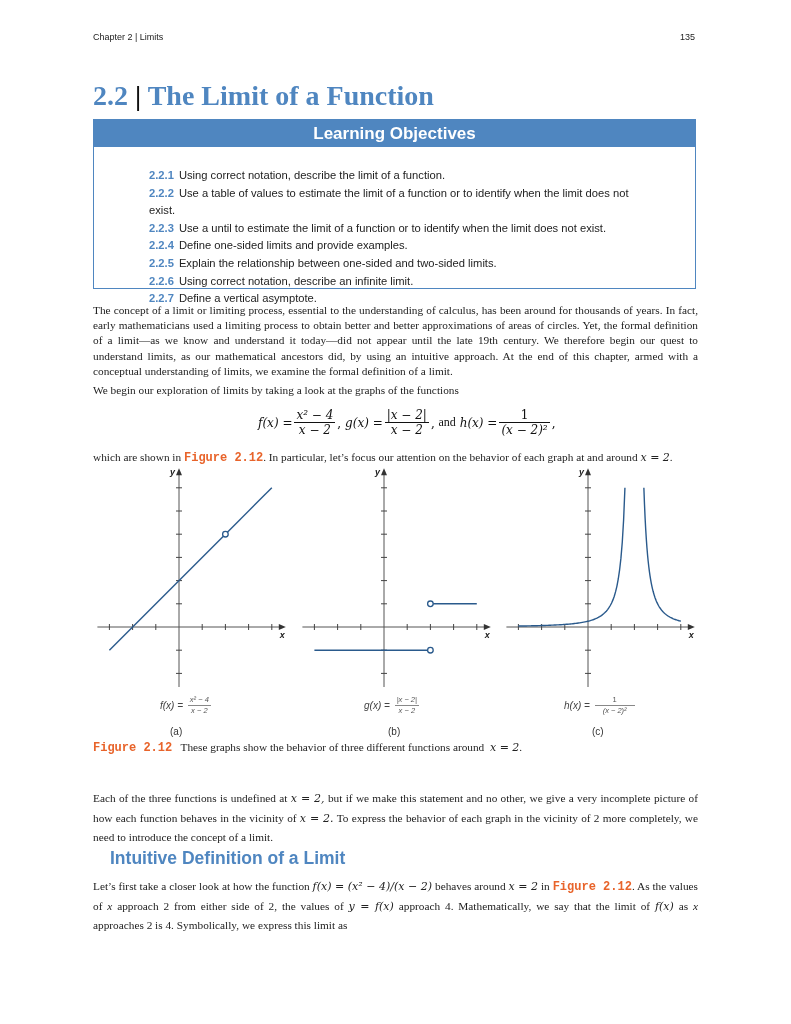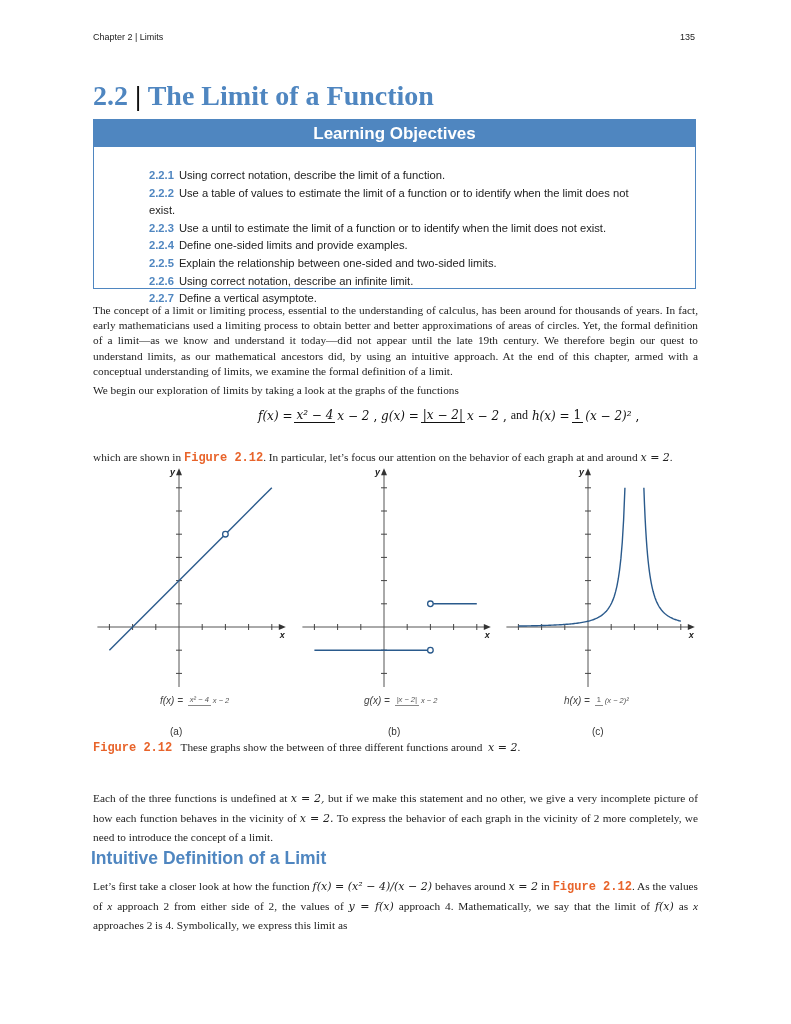--- a/index.html
+++ b/index.html
@@ -11,25 +11,25 @@
   .lo-box { left: 93px; top: 119px; width: 603px; height: 170px; border: 1px solid #4f86c0; box-sizing: border-box; }
   .lo-head { height: 27px; background: #4f86c0; color: #ffffff; font-family: "Liberation Sans", sans-serif; font-weight: bold; font-size: 17px; text-align: center; line-height: 28px; }
   .lo-list { padding: 3px 0 0 38px; margin: 17px; list-style: none; font-family: "Liberation Sans", sans-serif; font-size: 11.2px; color: #222; }
   .lo-list li { line-height: 17.6px; padding-right: 30px; }
   .lo-num { color: #4f86c0; font-weight: bold; margin-right: 5px; }
   .para { left: 93px; width: 605px; font-family: "Liberation Serif", serif; font-size: 11.3px; color: #222; line-height: 15.2px; text-align: justify; }
   .para2 { line-height: 18.5px; }
   .fig-ref { font-family: Liberation Mono, monospace; color: #e8642b; font-weight: bold; font-size: 12px; }
   .math { font-family: "DejaVu Serif", serif; font-style: italic; font-size: 11px; }
   .eq { left: 258px; top: 408px; font-family: "DejaVu Serif", serif; font-size: 12px; color: #111; white-space: nowrap; display: flex; align-items: center; }
-  .frac { display: inline-flex; flex-direction: row; align-items: center; vertical-align: middle; margin: 0 2px; }
+  .frac { display: inline-flex; flex-direction: column; align-items: center; vertical-align: middle; margin: 0 2px; }
   .frac .num { border-bottom: 1px solid #111; padding: 0 2px; line-height: 14px; }
   .frac .den { line-height: 14px; padding: 0 2px; }
   .it { font-style: italic; }
-  .sub-title { left: 91px; top: 848px; font-family: "Liberation Sans", sans-serif; font-weight: bold; font-size: 17.5px; color: #4f86c0; white-space: nowrap; }
+  .sub-title { left: 110px; top: 848px; font-family: "Liberation Sans", sans-serif; font-weight: bold; font-size: 17.5px; color: #4f86c0; white-space: nowrap; }
   .cap { left: 93px; top: 741px; font-family: "Liberation Serif", serif; font-size: 11.3px; color: #222; white-space: nowrap; }
   .graph-label { font-family: "Liberation Sans", sans-serif; font-size: 10px; color: #333; }
   .formula-small { font-family: "Liberation Sans", sans-serif; font-size: 10px; color: #444; display: flex; align-items: center; white-space: nowrap; }
   .formula-small .frac .num, .formula-small .frac .den { font-size: 7.5px; line-height: 10px; color: #555; }
   .formula-small .frac .num { border-bottom: 0.8px solid #888; }
   svg text { font-family: "Liberation Sans", sans-serif; }
 </style>
 </head>
 <body>
 
@@ -182,21 +182,21 @@
       <span class="den it">(x − 2)²</span>
     </span>
 </div>
 
 <div class="abs graph-label" style="left:170px; top:726px;">(a)</div>
 <div class="abs graph-label" style="left:388px; top:726px;">(b)</div>
 <div class="abs graph-label" style="left:592px; top:726px;">(c)</div>
 
 <div class="abs cap">
   <span class="fig-ref">Figure 2.12</span>&nbsp;&nbsp;
-  <span>These graphs show the between of three different functions around</span>&nbsp;
+  <span>These graphs show the behavior of three different functions around</span>&nbsp;
   <span class="math">x = 2</span><span>.</span>
 </div>
 
 <div class="abs para para2" style="top:789px;">
   <span>Each of the three functions is undefined at </span><span class="math">x = 2,</span><span>  but if we make this statement and no other, we give a very incomplete picture of how each function behaves in the vicinity of </span><span class="math">x = 2.</span><span> To express the behavior of each graph in the vicinity of 2 more completely, we need to introduce the concept of a limit.</span>
 </div>
 
 <div class="abs sub-title">Intuitive Definition of a Limit</div>
 
 <div class="abs para para2" style="top:877px;">

